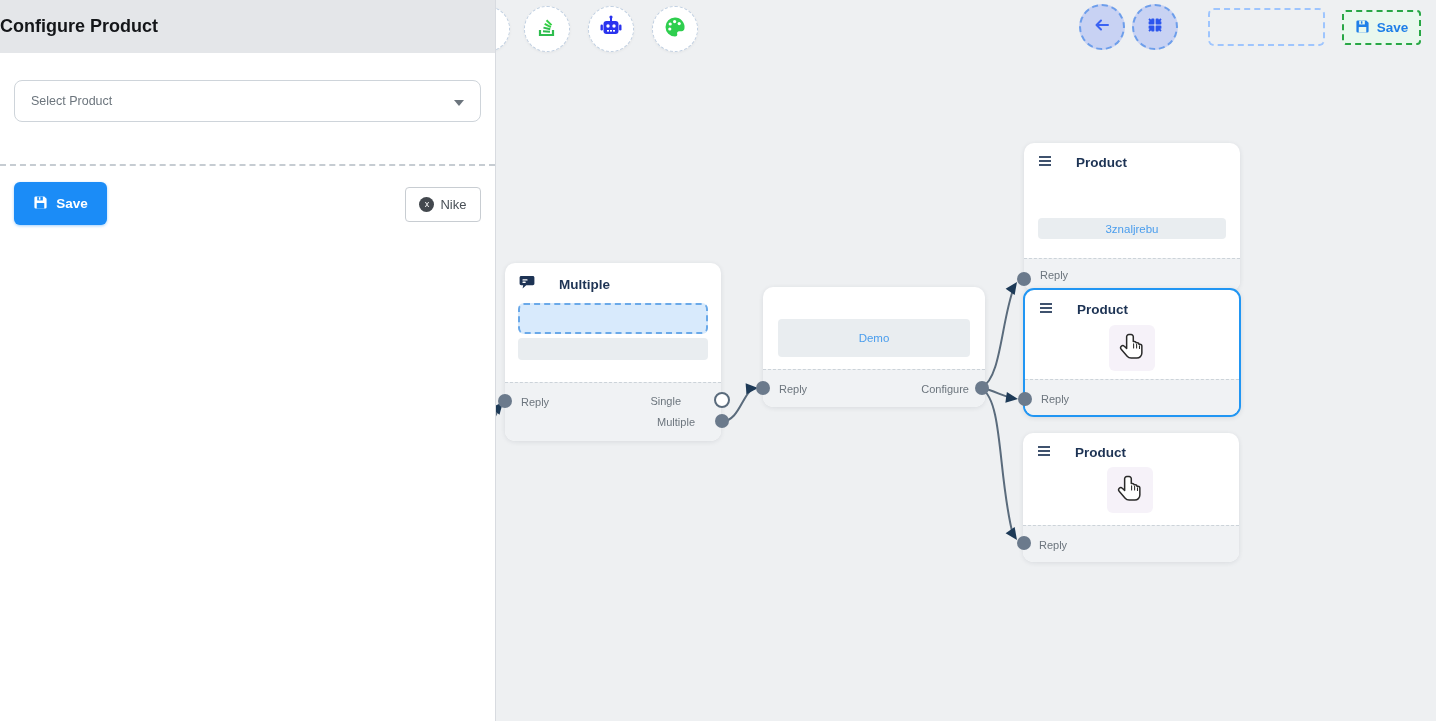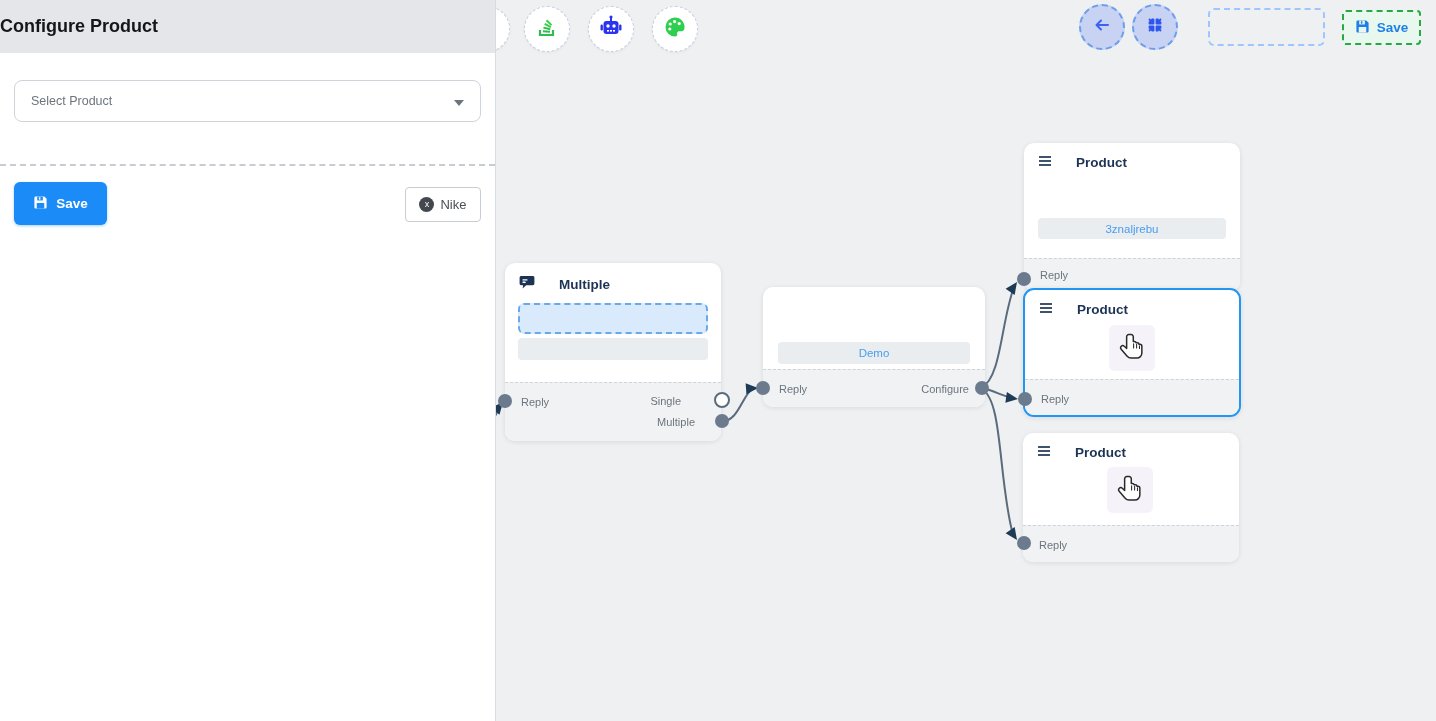--- a/index.html
+++ b/index.html
@@ -166,21 +166,21 @@
     <div class="pill dashed-blue" style="left:13px; top:40px; width:190px; height:31px;"></div>
     <div class="pill gray" style="left:13px; top:75px; width:190px; height:22px;"></div>
     <div class="node-footer" style="top:119px;">
       <span class="flabel" style="left:16px; top:13px;">Reply</span>
       <span class="flabel" style="right:40px; top:12px;">Single</span>
       <span class="flabel" style="right:26px; top:33px;">Multiple</span>
     </div>
   </div>
 
   <div class="node" style="left:763px; top:287px; width:222px; height:120px;">
-    <div class="pill gray" style="left:15px; top:55px; width:192px; height:22px;">Demo</div>
+    <div class="pill gray" style="left:15px; top:32px; width:192px; height:38px;">Demo</div>
     <div class="node-footer" style="top:82px;">
       <span class="flabel" style="left:16px; top:13px;">Reply</span>
       <span class="flabel" style="right:16px; top:13px;">Configure</span>
     </div>
   </div>
 
   <div class="node" style="left:1024px; top:143px; width:216px; height:148px;">
     <div class="node-header">
       <span>
         <svg width="14" height="12" viewBox="0 0 14 12">

